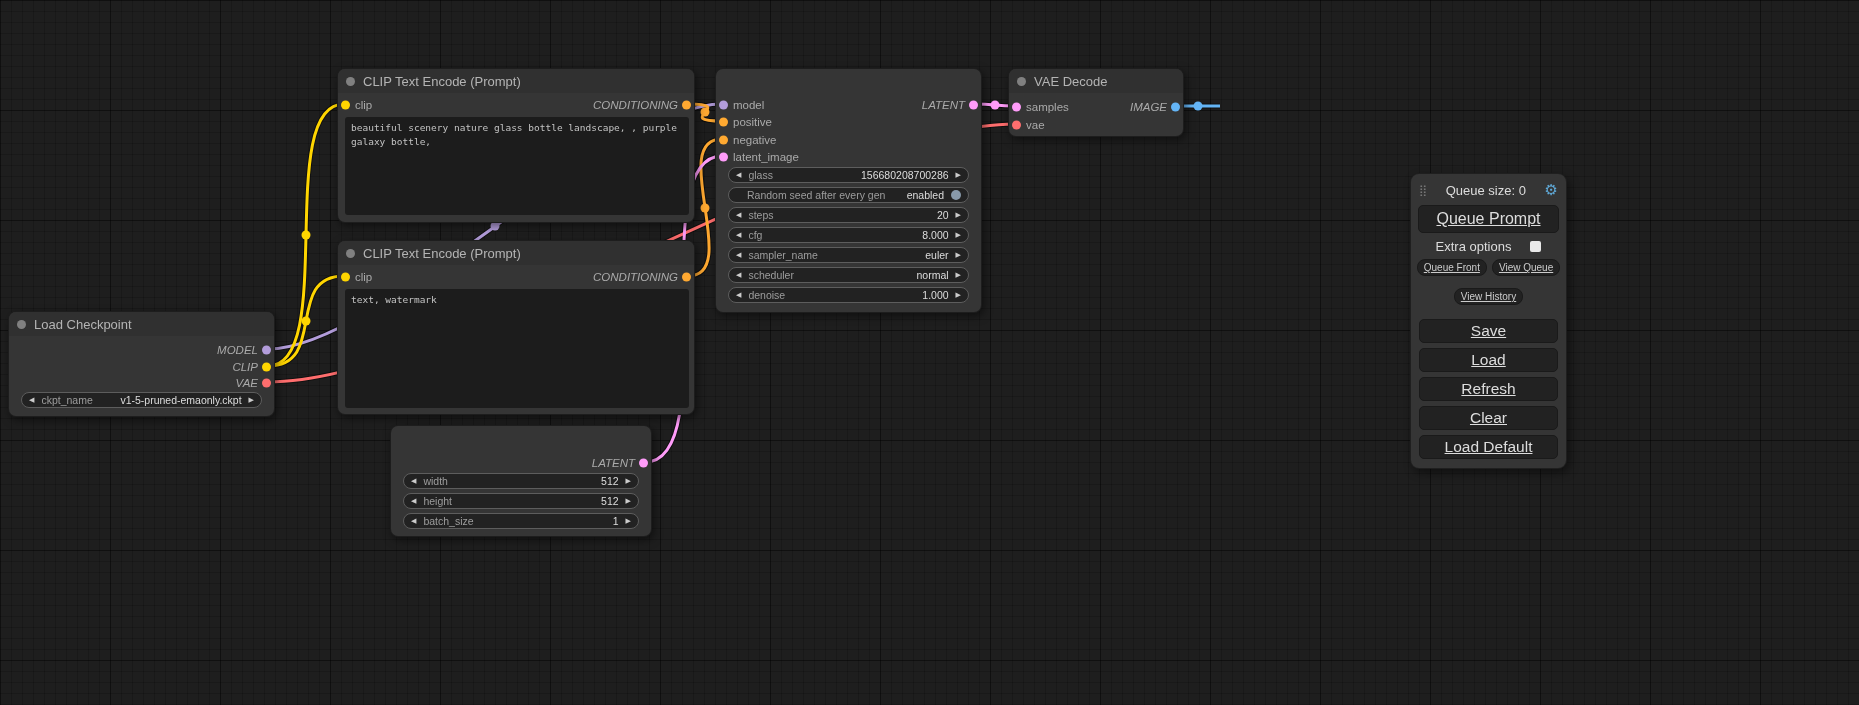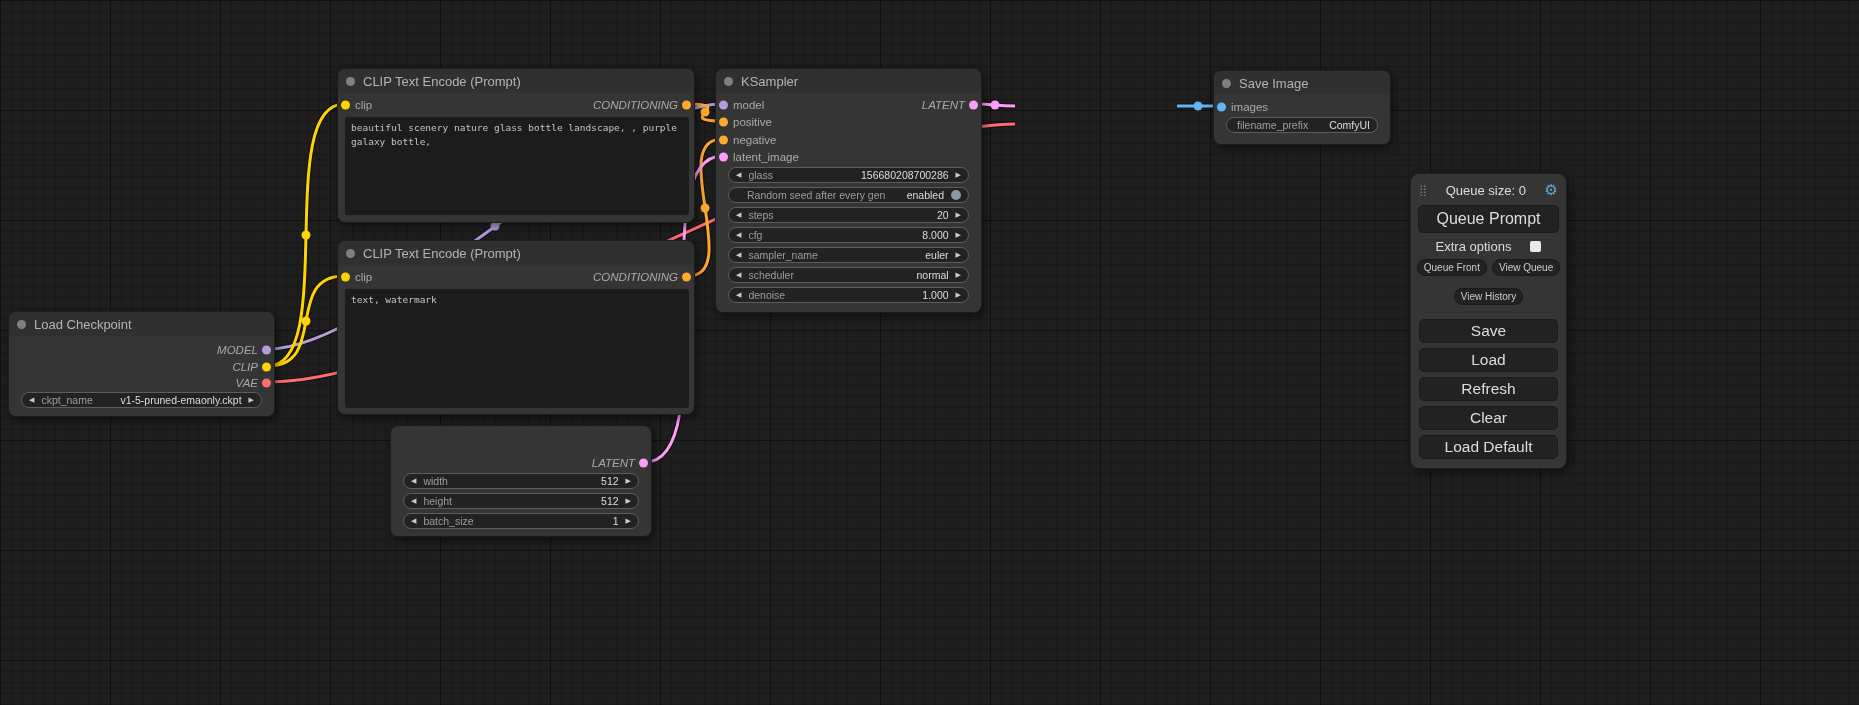--- a/index.html
+++ b/index.html
@@ -52,21 +52,21 @@
     position:absolute;left:1410px;top:173px;width:157px;z-index:3;background:#353535;
     border:1px solid rgba(0,0,0,.4);border-radius:9px;box-shadow:3px 4px 10px rgba(0,0,0,.45);
     padding:5px 0 9px 0;box-sizing:border-box;
   }
   .menu-head{display:flex;align-items:center;padding:2px 8px;color:#ddd;font-size:13px;}
   .drag-handle{color:#777;font-size:11px;cursor:grab;}
   .queue-size{flex:1;text-align:center;}
   .gear{color:#5fa8d6;font-size:15px;cursor:pointer;}
   .btn{
     display:block;background:#222;color:#ddd;border:1px solid #1a1a1a;border-radius:5px;
-    text-align:center;cursor:pointer;font-family:inherit;box-sizing:border-box;
+    text-align:center;cursor:pointer;font-family:inherit;box-sizing:border-box;text-decoration:underline;
   }
   .btn-qp{width:141px;margin:4px auto 2px auto;font-size:16px;padding:4px 0;}
   .extra-row{display:flex;justify-content:center;align-items:center;gap:19px;color:#ddd;font-size:13px;margin:6px 0 5px 0;}
   .checkbox{width:11px;height:11px;background:#e9e9e9;border-radius:2px;cursor:pointer;}
   .small-row{display:flex;justify-content:center;gap:5px;}
   .btn-sm{font-size:10px;padding:2px 6px;border-radius:8px;color:#ccc;text-align:center;}
   .vh-wrap{display:flex;justify-content:center;margin-top:12px;}
   .btn-big{width:139px;margin:5px auto 0 auto;font-size:15.5px;padding:2px 0;}
   .btn-big.first{margin-top:14px;}
 </style>
@@ -183,24 +183,20 @@
     </div>
     <div class="widget" style="top:87px">
       <span class="warr">◀</span>
       <span class="wlabel">batch_size</span>
       <span class="wvalue">1</span>
       <span class="warr">▶</span>
     </div>
   </div>
 
   <div class="node" style="left:715px;top:68px;width:267px;height:245px">
-    <div class="ntitle">
-      <span class="ndot"></span>
-      <span class="ntext">KSampler</span>
-    </div>
     <div class="row" style="top:28px">
       <span class="sdot in-dot c-model"></span>
       <span class="lab-in">model</span>
       <span class="lab-out">LATENT</span>
       <span class="sdot out-dot c-latent"></span>
     </div>
     <div class="row" style="top:45px">
       <span class="sdot in-dot c-cond"></span>
       <span class="lab-in">positive</span>
     </div>
@@ -248,35 +244,37 @@
       <span class="warr">▶</span>
     </div>
     <div class="widget" style="top:218px">
       <span class="warr">◀</span>
       <span class="wlabel">denoise</span>
       <span class="wvalue">1.000</span>
       <span class="warr">▶</span>
     </div>
   </div>
 
-
-  <div class="node" style="left:1213px;top:70px;width:178px;height:75px">
-    <div class="ntitle">
-      <span class="ndot"></span>
-      <span class="ntext">Save Image</span>
-    </div>
-    <div class="row" style="top:28px">
-      <span class="sdot in-dot c-image"></span>
-      <span class="lab-in">images</span>
-    </div>
-    <div class="widget" style="top:46px">
-      <span class="wlabel" style="margin-left:3px">filename_prefix</span>
-      <span class="wvalue noarr">ComfyUI</span>
-    </div>
-  </div>
+  <div class="node" style="left:1008px;top:68px;width:176px;height:69px">
+    <div class="ntitle">
+      <span class="ndot"></span>
+      <span class="ntext">VAE Decode</span>
+    </div>
+    <div class="row" style="top:30px">
+      <span class="sdot in-dot c-latent"></span>
+      <span class="lab-in">samples</span>
+      <span class="lab-out">IMAGE</span>
+      <span class="sdot out-dot c-image"></span>
+    </div>
+    <div class="row" style="top:48px">
+      <span class="sdot in-dot c-vae"></span>
+      <span class="lab-in">vae</span>
+    </div>
+  </div>
+
 
   <div class="menu">
     <div class="menu-head">
       <span class="drag-handle">⣿</span>
       <span class="queue-size">Queue size: 0</span>
       <span class="gear">⚙</span>
     </div>
     <button class="btn btn-qp">Queue Prompt</button>
     <div class="extra-row">
       <span>Extra options</span>

